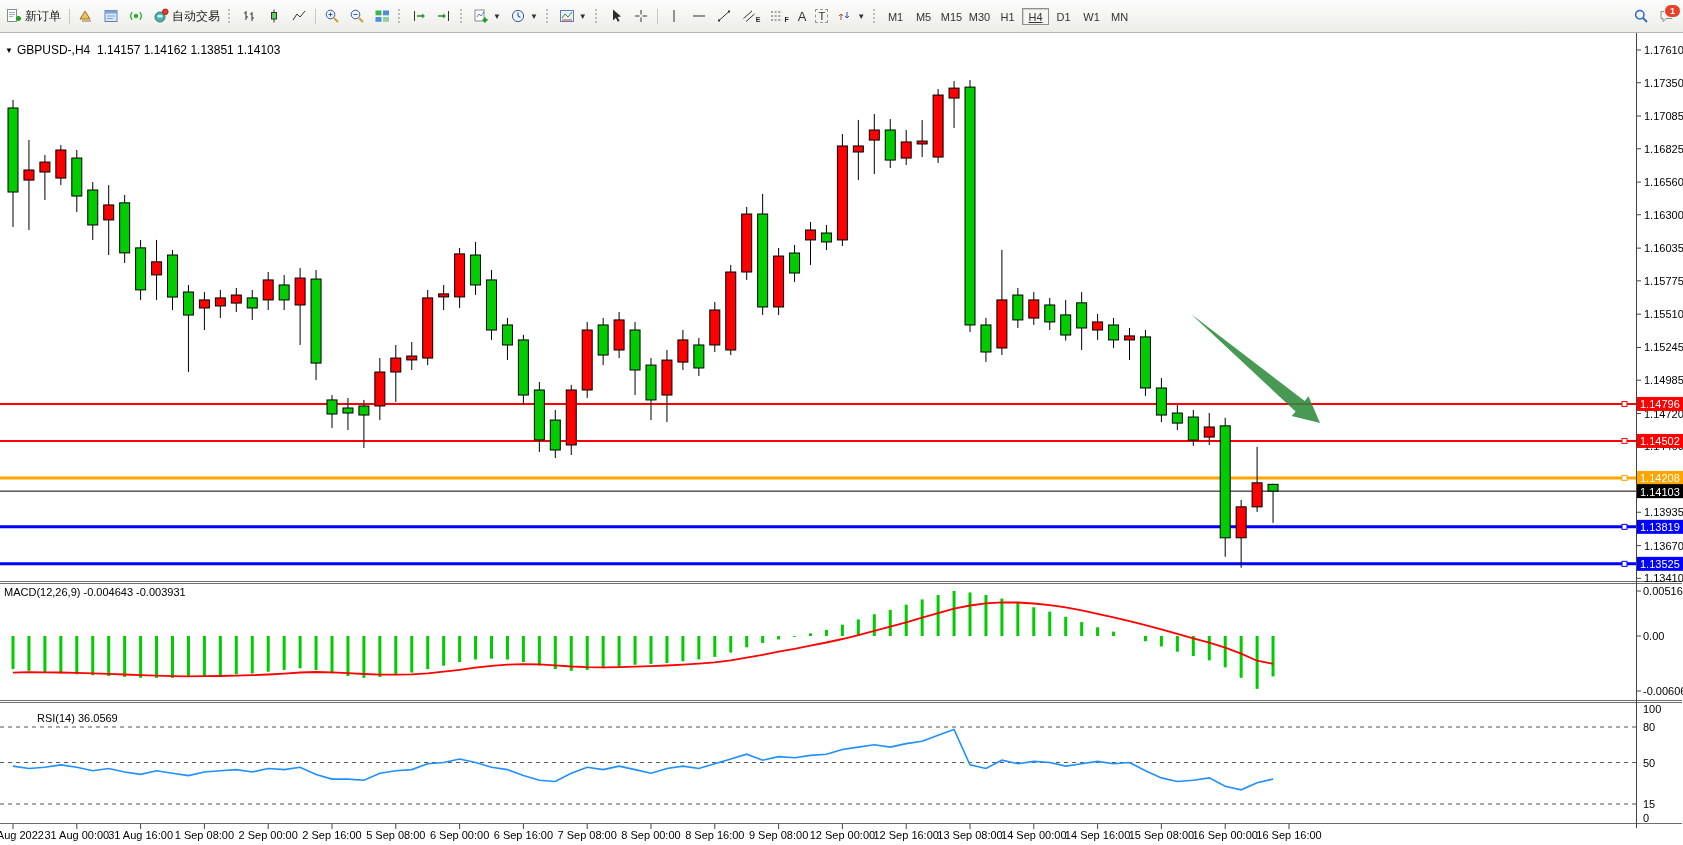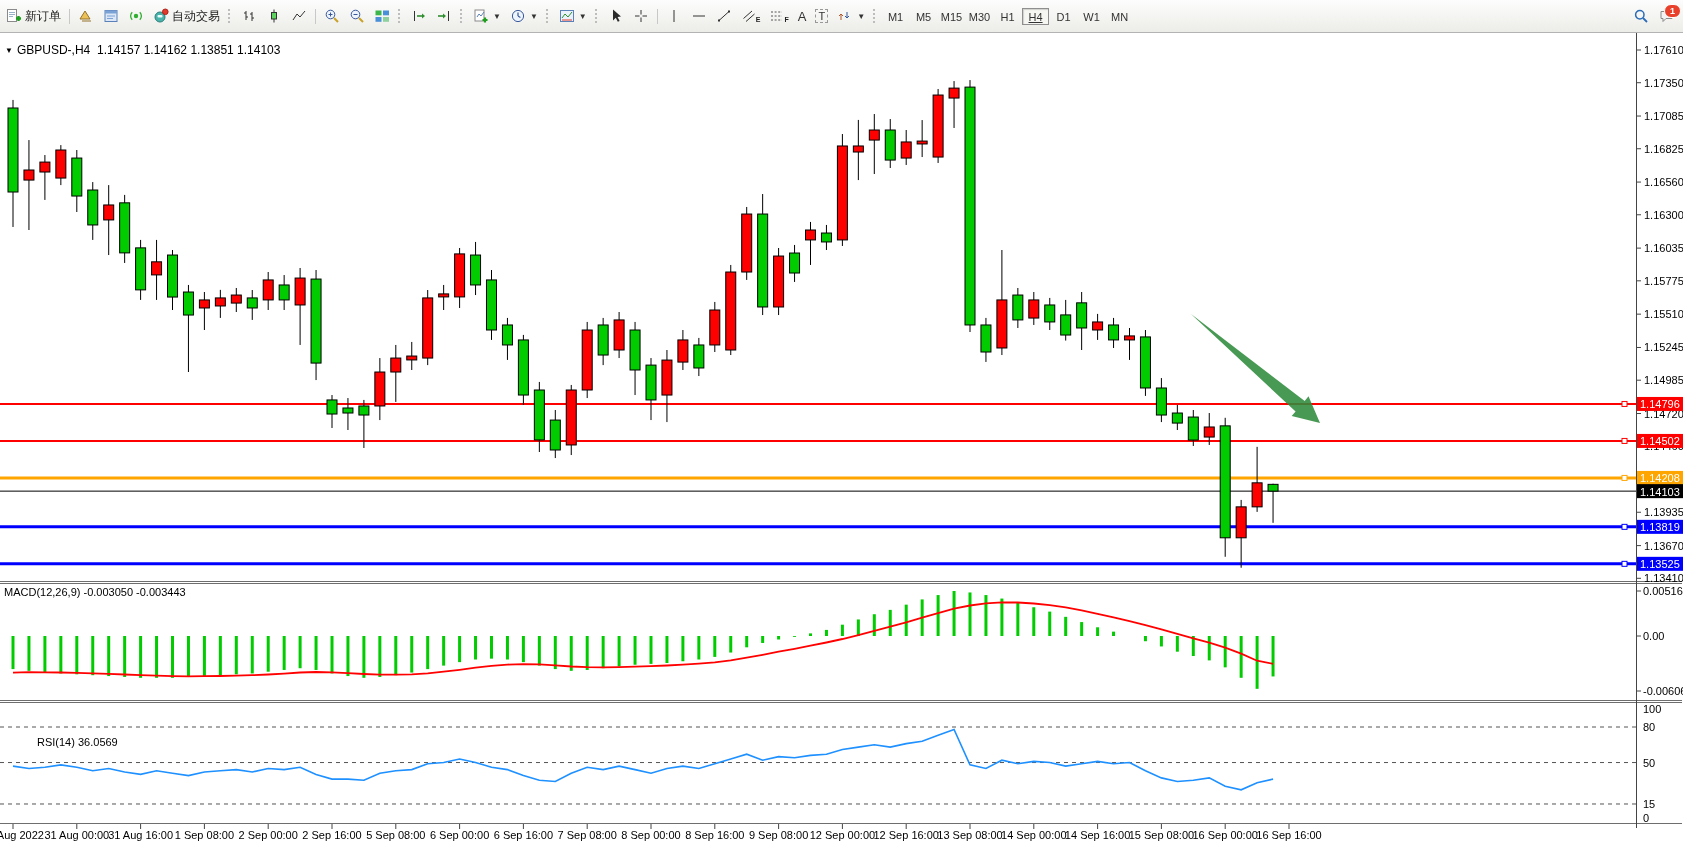--- a/index.html
+++ b/index.html
@@ -21,21 +21,21 @@
   .tb-right{margin-left:auto;display:flex;align-items:center;gap:6px;padding-right:6px;}
   .chat-wrap{position:relative;}
   .badge{position:absolute;right:-6px;top:-4px;background:#e8402a;color:#fff;border:1px solid #fff;
     border-radius:8px;min-width:11px;height:12px;font:bold 9px "Liberation Sans",sans-serif;
     line-height:12px;text-align:center;padding:0 2px;}
   
   .ov{position:absolute;font:11px "Liberation Sans",sans-serif;color:#000;z-index:3;white-space:nowrap;}
   #title{left:5px;top:26px;font-size:12px;margin-top:17px;}
   #title .tri{font-size:8px;vertical-align:1px;margin-right:4px;}
   #macd-label{left:4px;top:586px;}
-  #rsi-label{left:4px;top:736px;padding-left:33px;}
+  #rsi-label{left:4px;top:712px;padding-left:33px;}
   #chart-svg{position:absolute;left:0;top:0;z-index:1;}
 </style>
 </head>
 <body>
 
 <div class="toolbar">
   <button class="tb-btn">
     <span>
         <svg class="ic" viewBox="0 0 16 16">
           <rect x="1.5" y="1.5" width="9" height="12" fill="#fff" stroke="#8a8a8a"></rect>
@@ -663,17 +663,17 @@
       <text x="1289" y="839" fill="#000" text-anchor="middle">16 Sep 16:00</text>
     </g>
     <path d="M1211 26 L1221 26 L1216 33 Z" fill="#222"></path>
     <polygon points="1191.0,314.0 1304.7,400.9 1308.5,396.3 1320.0,423.0 1291.7,416.1 1295.6,411.6" fill="#2e8b3c" fill-opacity="0.88"></polygon>
   </svg>
 
 <div class="ov" id="title">
   <span class="tri">▼</span><span>GBPUSD-,H4</span>&nbsp;&nbsp;<span>1.14157 1.14162 1.13851 1.14103</span>
 </div>
 <div class="ov" id="macd-label">
-  <span>MACD(12,26,9)</span> <span>-0.003050 -0.003443</span>
+  <span>MACD(12,26,9)</span> <span>-0.004643 -0.003931</span>
 </div>
 <div class="ov" id="rsi-label">
   <span>RSI(14)</span> <span>36.0569</span>
 </div>
 
 </body></html>

